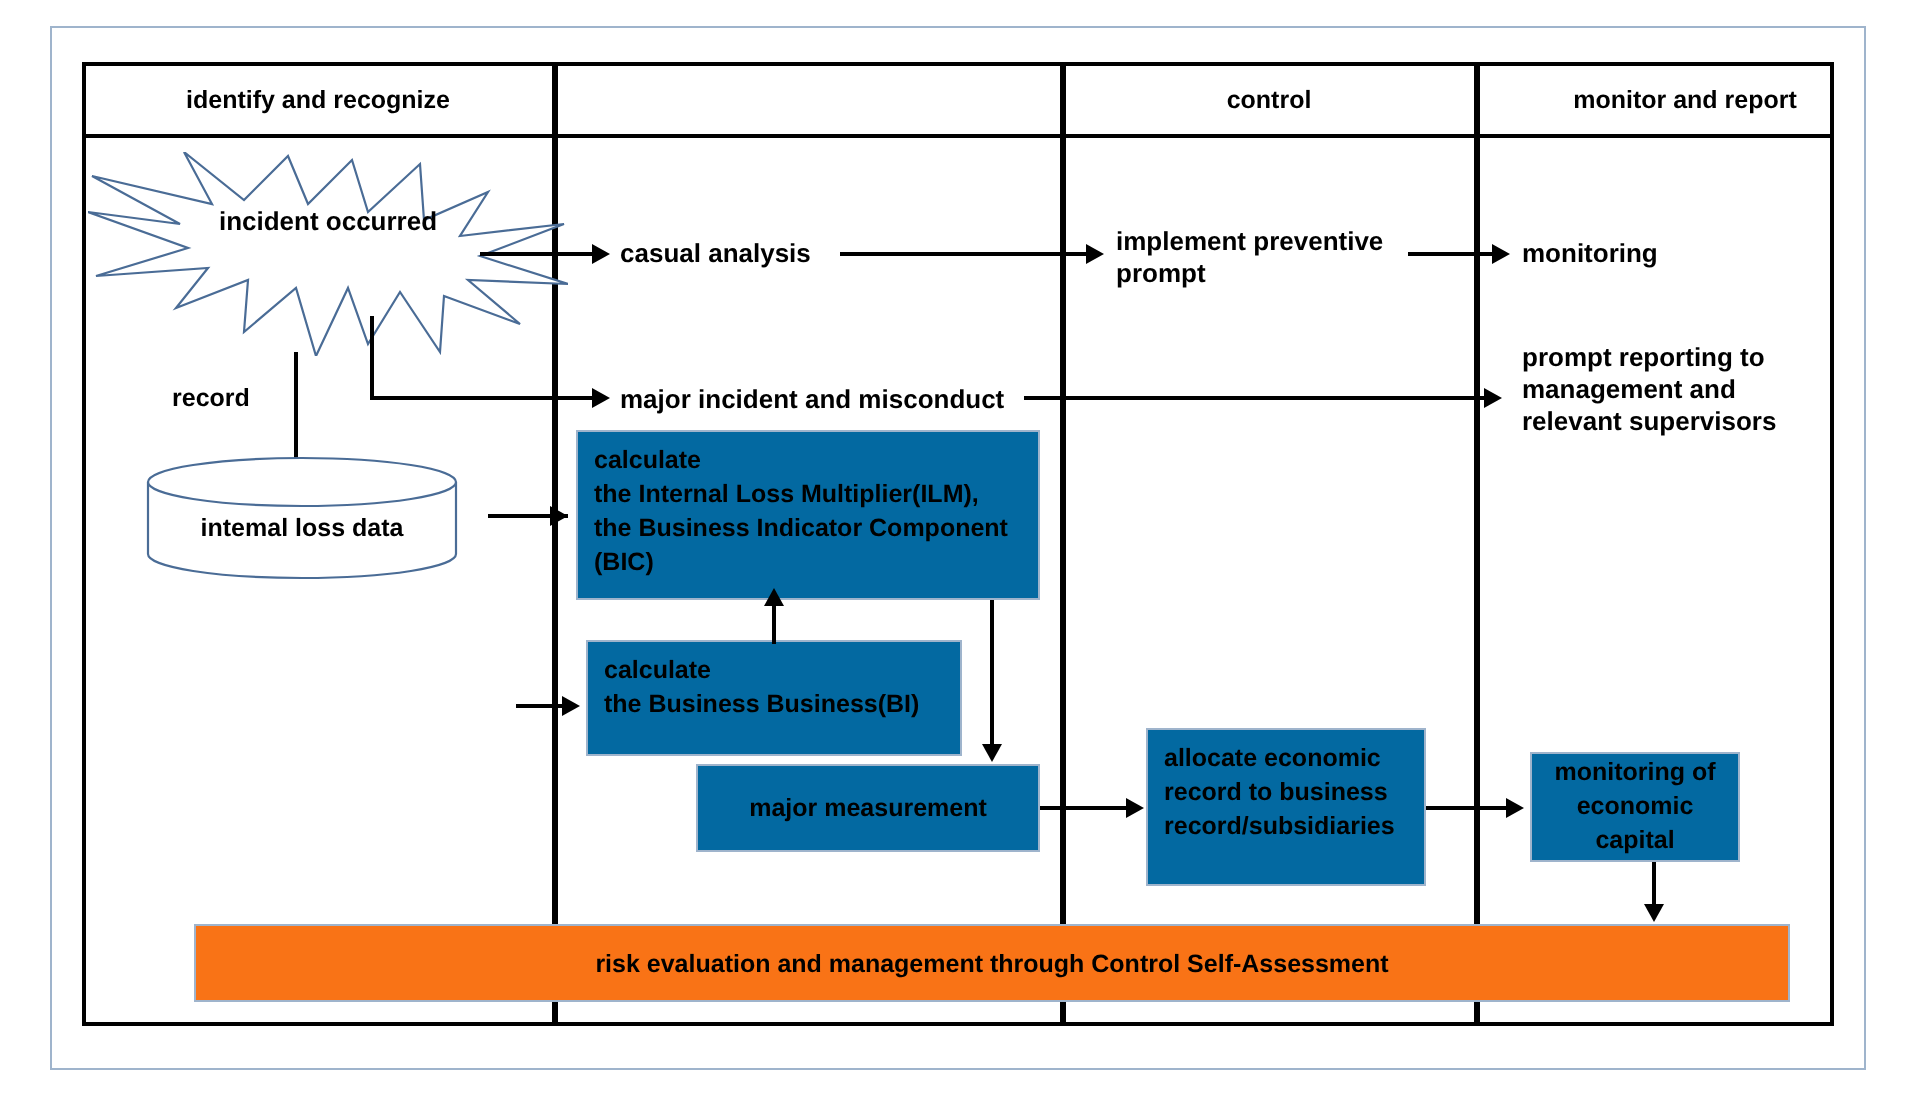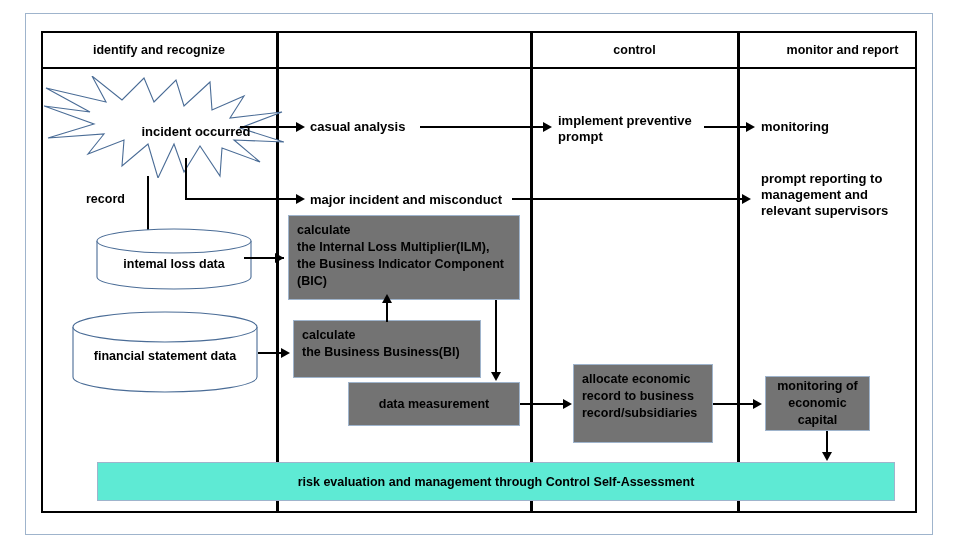--- a/index.html
+++ b/index.html
@@ -22,21 +22,21 @@
   .hdr-cell{position:absolute;top:0;height:38px;display:flex;align-items:center;
             justify-content:center;font-size:12.5px;font-weight:bold;}
 
   
   .vsep{position:absolute;width:2.5px;background:#000;}
 
   
   .node-text{position:absolute;font-size:13px;font-weight:bold;line-height:16px;}
 
   
-  .bbox{position:absolute;border:1.2px solid #9fb4cc;background:#737373;
+  .bbox{position:absolute;border:1.2px solid #9fb4cc;background:#0369a1;
         box-sizing:border-box;font-size:12.5px;font-weight:bold;line-height:17px;}
   .bbox.pad{padding:6px 8px;}
   .bbox.center{display:flex;align-items:center;justify-content:center;text-align:center;}
 
   
   .cyl{position:absolute;}
   .cyl svg{display:block;}
   .cyl .cyl-label{position:absolute;left:0;width:100%;text-align:center;
                   font-size:12.5px;font-weight:bold;}
 
@@ -54,21 +54,21 @@
                border-left:9px solid #000;}
   .arrow.down{border-left:5px solid transparent;border-right:5px solid transparent;
               border-top:9px solid #000;}
   .arrow.up{border-left:5px solid transparent;border-right:5px solid transparent;
             border-bottom:9px solid #000;}
 
   .edge-label{position:absolute;font-size:12.5px;font-weight:bold;}
 
   
   .bottom-bar{position:absolute;left:97px;top:462px;width:798px;height:39px;
-              border:1.2px solid #9fb4cc;background:#5eead4;box-sizing:border-box;
+              border:1.2px solid #9fb4cc;background:#f97316;box-sizing:border-box;
               display:flex;align-items:center;justify-content:center;
               font-size:12.5px;font-weight:bold;}
 </style>
 </head>
 <body>
 
 <div id="stage">
 
   <div class="outer-frame"></div>
 
@@ -88,42 +88,35 @@
   <div class="vsep" style="left:530px;top:69px;height:443px;"></div>
   <div class="vsep" style="left:737px;top:69px;height:443px;"></div>
 
   <div class="burst" style="left:44px;top:76px;width:240px;height:102px;">
     <svg width="240" height="102" viewBox="0 0 240 102">
       <polygon points="0,30 46,36 2,12 62,26 48,0 78,24 100,2 110,26 132,4 140,30
                        166,6 168,34 200,20 186,42 238,36 196,52 240,66 190,64 216,86
                        178,72 176,100 156,70 140,96 130,68 114,102 104,68 78,90 80,64
                        44,78 60,58 4,62 50,48" fill="#ffffff" stroke="#4a6c96" stroke-width="1.1" stroke-linejoin="miter"></polygon>
     </svg>
-    <div class="burst-label" style="top:48px;padding-left:32px;">incident occurred</div>
+    <div class="burst-label" style="top:27px;">incident occurred</div>
   </div>
 
   <div class="ln lnv" style="left:147px;top:176px;height:70px;"></div>
   <div class="arrow down" style="left:143px;top:243px;"></div>
   <div class="edge-label" style="left:86px;top:192px;">record</div>
 
-  <div class="cyl" style="left:96px;top:228px;width:156px;height:62px;">
+  <div class="cyl" style="left:73px;top:228px;width:156px;height:62px;">
     <svg width="156" height="62" viewBox="0 0 156 62">
       <path d="M1,13 L1,49 A77,12 0 0 0 155,49 L155,13" fill="#ffffff" stroke="#4a6c96" stroke-width="1.1"></path>
       <ellipse cx="78" cy="13" rx="77" ry="12" fill="#ffffff" stroke="#4a6c96" stroke-width="1.1"></ellipse>
     </svg>
     <div class="cyl-label" style="top:29px;">intemal loss data</div>
   </div>
 
-  <div class="cyl" style="left:72px;top:311px;width:186px;height:82px;">
-    <svg width="186" height="82" viewBox="0 0 186 82">
-      <path d="M1,16 L1,66 A92,15 0 0 0 185,66 L185,16" fill="#ffffff" stroke="#4a6c96" stroke-width="1.1"></path>
-      <ellipse cx="93" cy="16" rx="92" ry="15" fill="#ffffff" stroke="#4a6c96" stroke-width="1.1"></ellipse>
-    </svg>
-    <div class="cyl-label" style="top:38px;">financial statement data</div>
-  </div>
 
   <div class="ln lnh" style="left:240px;top:126px;width:58px;"></div>
   <div class="arrow right" style="left:296px;top:122px;"></div>
   <div class="node-text" style="left:310px;top:119px;">casual analysis</div>
 
   <div class="ln lnv" style="left:185px;top:158px;height:42px;"></div>
   <div class="ln lnh" style="left:185px;top:198px;width:113px;"></div>
   <div class="arrow right" style="left:296px;top:194px;"></div>
   <div class="node-text" style="left:310px;top:192px;">major incident and misconduct</div>
 
@@ -145,21 +138,21 @@
     <div> the Business Business(BI)</div>
   </div>
 
   <div class="ln lnv" style="left:386px;top:300px;height:22px;"></div>
   <div class="arrow up" style="left:382px;top:294px;"></div>
 
   <div class="ln lnv" style="left:495px;top:300px;height:76px;"></div>
   <div class="arrow down" style="left:491px;top:372px;"></div>
 
   <div class="bbox center" style="left:348px;top:382px;width:172px;height:44px;">
-    <span>data measurement</span>
+    <span>major measurement</span>
   </div>
 
   <div class="ln lnh" style="left:420px;top:126px;width:125px;"></div>
   <div class="arrow right" style="left:543px;top:122px;"></div>
   <div class="node-text" style="left:558px;top:113px;">
     <div>implement preventive</div>
     <div>prompt</div>
   </div>
 
   <div class="ln lnh" style="left:512px;top:198px;width:232px;"></div>

